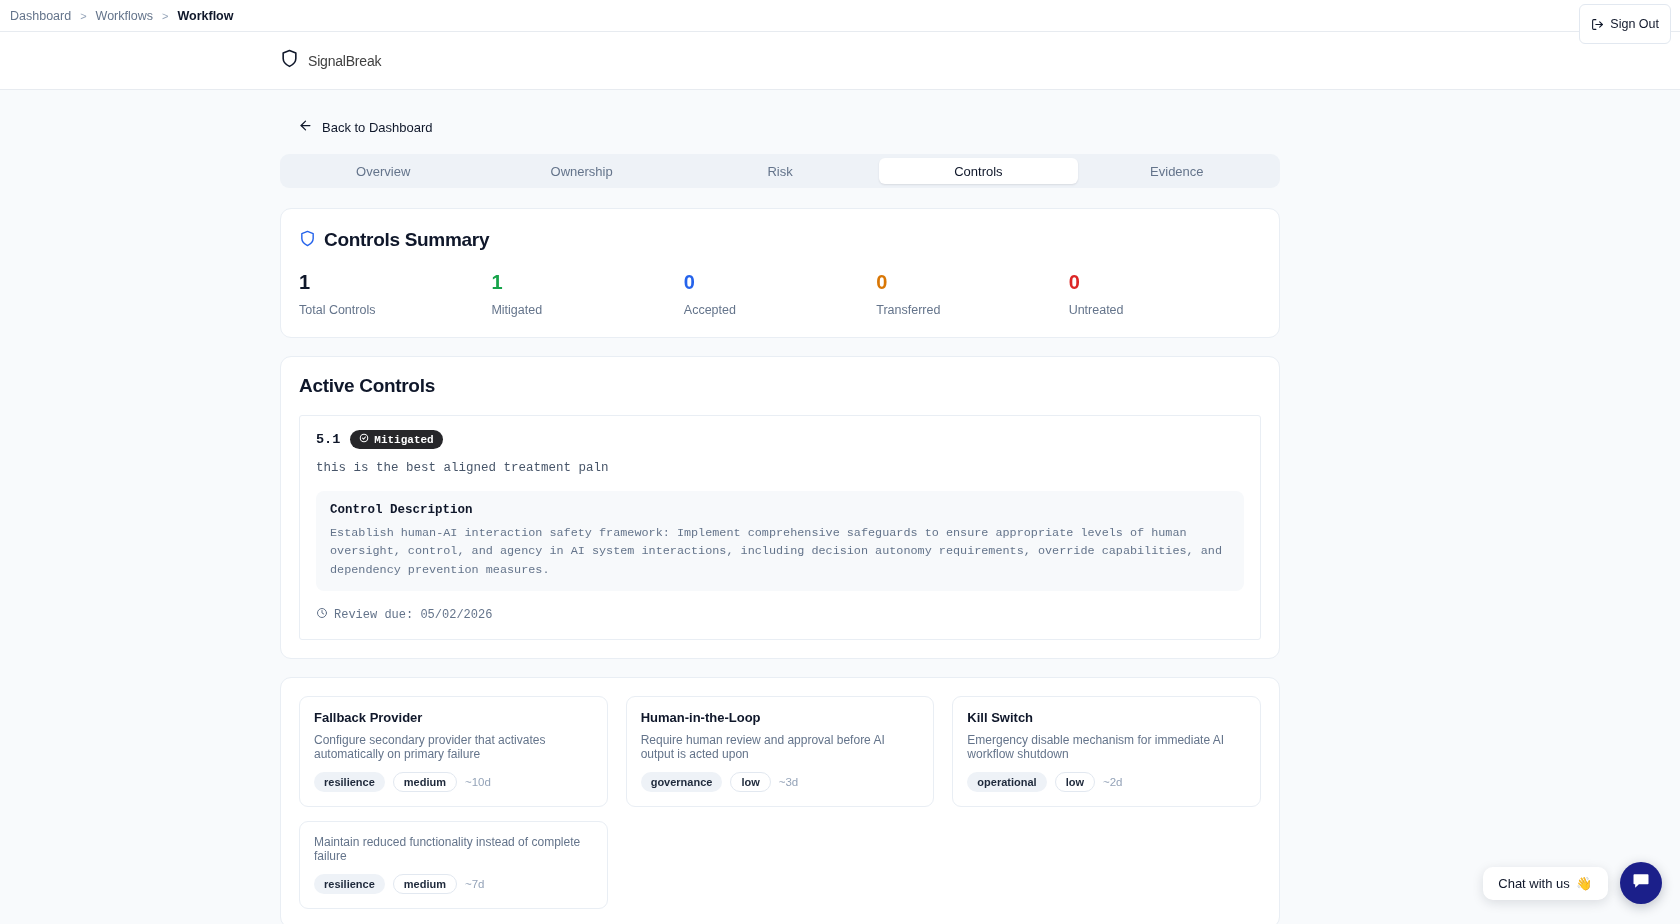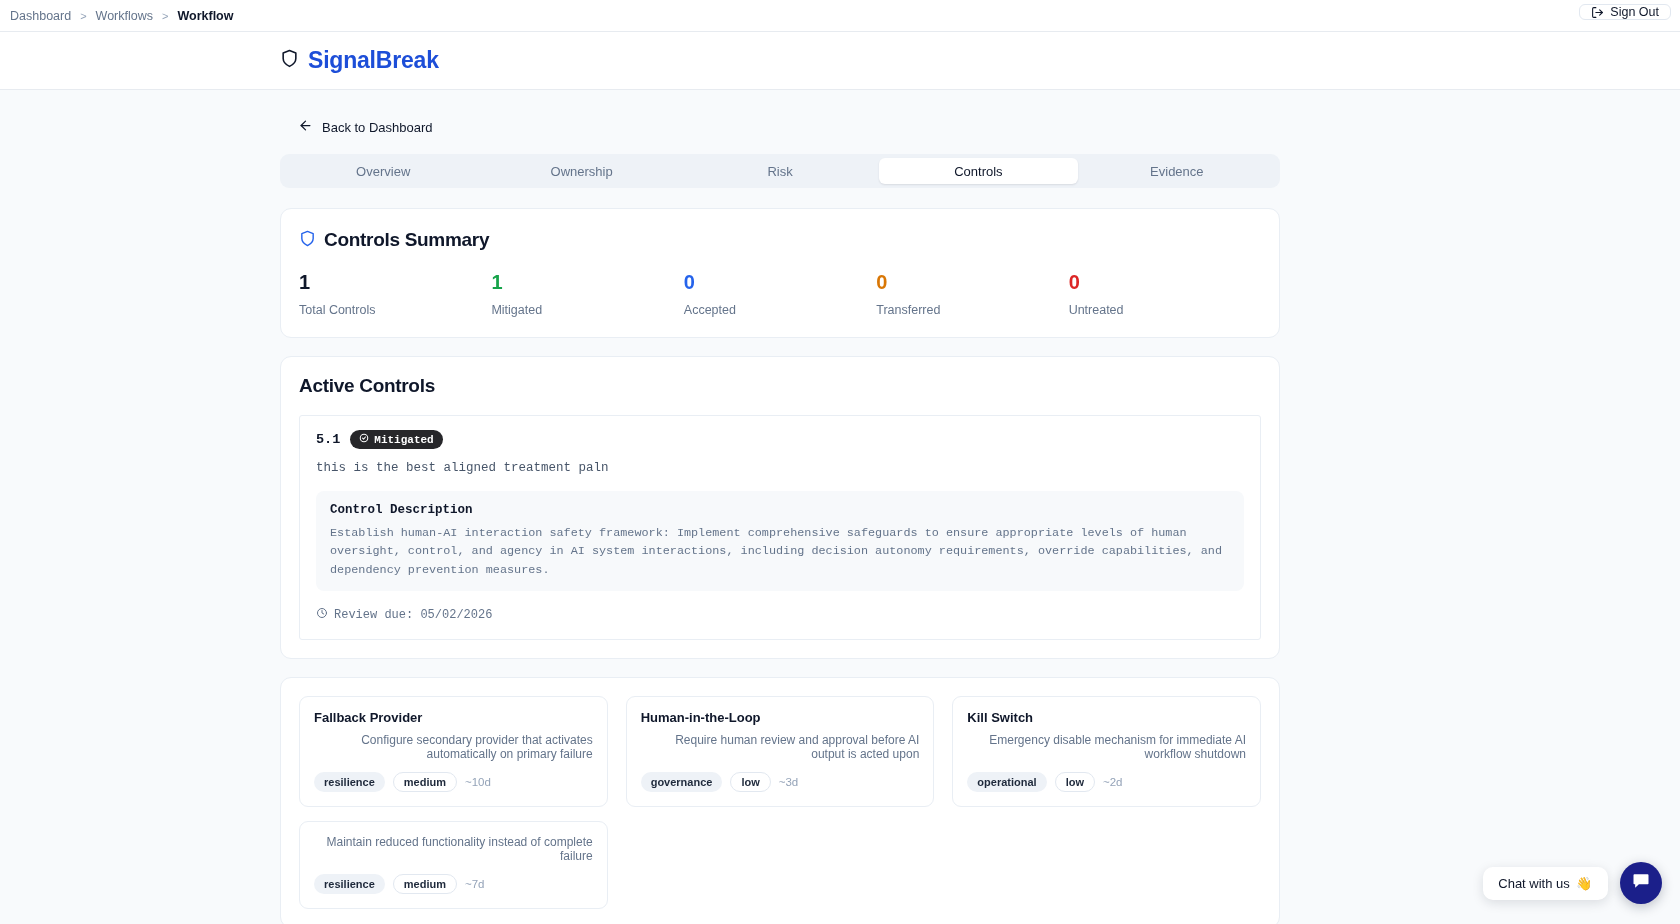--- a/index.html
+++ b/index.html
@@ -20,21 +20,21 @@
     align-items: center;
     padding: 0 10px 0 10px;
     position: relative;
   }
   .crumbs { display: flex; align-items: center; gap: 9px; font-size: 12.5px; }
   .crumb { color: #64748b; }
   .crumb.active { color: #0f172a; font-weight: 700; }
   .crumb-sep { color: #94a3b8; font-size: 11px; }
   .signout {
     position: absolute; right: 9px; top: 4px;
-    height: 16px;
+    height: 40px;
     display: flex; align-items: center; gap: 6px;
     padding: 0 11px;
     border: 1px solid #e2e8f0;
     border-radius: 6px;
     background: #ffffff;
     font-size: 12.5px;
     color: #0f172a;
     font-weight: 500;
   }
   .signout svg { display:block; }
@@ -42,21 +42,21 @@
   
   .brandbar {
     height: 58px;
     background: #ffffff;
     border-bottom: 1px solid #e7ebf0;
     display: flex;
     align-items: center;
     padding-left: 280px;
   }
   .brand { display: flex; align-items: center; gap: 9px; }
-  .brand-name { font-size: 23px; font-weight: 700; letter-spacing: -0.2px; color:#1d4ed8; }
+  .brand-name { font-size: 14px; font-weight: 400; letter-spacing: -0.2px; color:#404040; }
 
   
   .page { padding: 0; }
   .inner { width: 1000px; margin-left: 280px; }
 
   .backlink {
     display: flex; align-items: center; gap: 9px;
     font-size: 13px; color: #0f172a;
     margin: 28px 0 18px 18px;
     font-weight: 400;
@@ -146,21 +146,21 @@
     grid-template-columns: 1fr 1fr 1fr;
     gap: 14px 18px;
   }
   .pat-card {
     border: 1px solid #e9eef4;
     border-radius: 9px;
     padding: 13px 14px 14px 14px;
     background: #ffffff;
   }
   .pat-name { font-size: 13px; font-weight: 700; color: #0f172a; margin-bottom: 8px; }
-  .pat-desc { font-size: 12px; color: #64748b; margin-bottom: 11px; text-align: right; }
+  .pat-desc { font-size: 12px; color: #64748b; margin-bottom: 11px; }
   .pat-tags { display: flex; align-items: center; gap: 8px; }
   .tag-cat {
     background: #eef2f7;
     color: #1e293b;
     border-radius: 999px;
     padding: 4px 10px;
     font-size: 11px;
     font-weight: 700;
   }
   .tag-effort {

